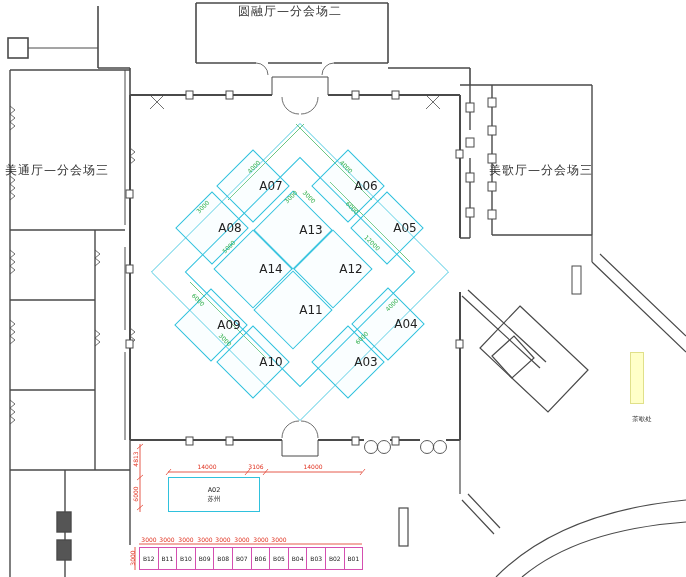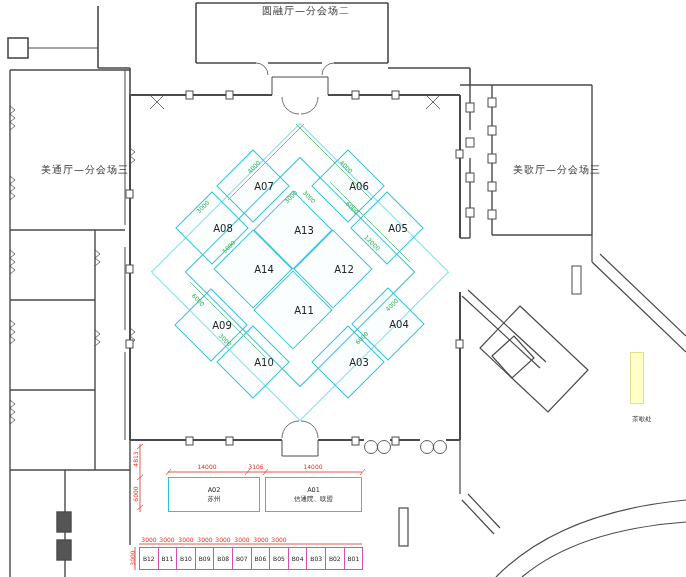--- a/index.html
+++ b/index.html
@@ -3,34 +3,34 @@
 <meta charset="utf-8">
 <style>
   html,body{margin:0;padding:0;background:#fff;}
   .plan{
     position:relative;width:686px;height:577px;background:#fff;overflow:hidden;
     font-family:"DejaVu Sans","Liberation Sans",sans-serif;color:#222;
   }
   svg.walls{position:absolute;left:0;top:0;}
   .room-label{
     position:absolute;transform:translate(-50%,-50%);
-    font-size:10px;letter-spacing:1px;color:#333;white-space:nowrap;margin-left:16px;
+    font-size:12px;letter-spacing:1px;color:#333;white-space:nowrap;
   }
   .room-label.top{left:290px;top:11px;}
-  .room-label.left{left:69px;top:170px;}
+  .room-label.left{left:57px;top:170px;}
   .room-label.right{left:541px;top:170px;}
   .tea-mark{position:absolute;left:630px;top:352px;width:14px;height:52px;
     background:#ffffc8;border:1px solid #e0e08a;box-sizing:border-box;}
   .tea-label{position:absolute;left:642px;top:419px;transform:translate(-50%,-50%);
     font-size:6.5px;color:#333;white-space:nowrap;}
   .booth{position:absolute;width:0;height:0;}
   .booth-sq{position:absolute;left:0;top:0;border:1px solid #2fc1dd;background:rgba(210,245,252,.12);
     transform:translate(-50%,-50%) rotate(45deg);box-sizing:border-box;}
-  .booth-lb{position:absolute;left:11px;top:0;transform:translate(-50%,-50%);
-    font-size:10px;color:#222;white-space:nowrap;}
+  .booth-lb{position:absolute;left:18px;top:0;transform:translate(-50%,-50%);
+    font-size:12px;color:#222;white-space:nowrap;}
   .dim{position:absolute;white-space:nowrap;font-size:6px;line-height:1;}
   .dim.g{color:#2fae4a;}
   .dim.r{color:#e0301e;}
   .a-booth{position:absolute;border:1px solid #2fc1dd;box-sizing:border-box;background:#fff;
     display:flex;flex-direction:column;align-items:center;justify-content:center;gap:1px;
     font-size:6.5px;color:#222;white-space:nowrap;}
   .a-booth.a02{left:168px;top:477px;width:92px;height:35px;}
   .a-booth.a01{left:265px;top:477px;width:97px;height:35px;}
   .b-cell{position:absolute;border:1px solid #d44fb0;box-sizing:border-box;background:#fff;
     display:flex;align-items:center;justify-content:center;font-size:6px;color:#222;}
@@ -255,18 +255,14 @@
       <div class="b-cell" style="left: 287.8px; top: 547px; width: 19.6px; height: 23px;">B04</div>
       <div class="b-cell" style="left: 306.4px; top: 547px; width: 19.6px; height: 23px;">B03</div>
       <div class="b-cell" style="left: 325px; top: 547px; width: 19.6px; height: 23px;">B02</div>
       <div class="b-cell" style="left: 343.6px; top: 547px; width: 19.6px; height: 23px;">B01</div>
     </div>
 
   <div class="a-booth a02">
     <span>A02</span>
     <span>苏州</span>
   </div>
-  <div class="a-booth a01">
-    <span>A01</span>
-    <span>信通院、联盟</span>
-  </div>
 
 </div>
 
 </body></html>

